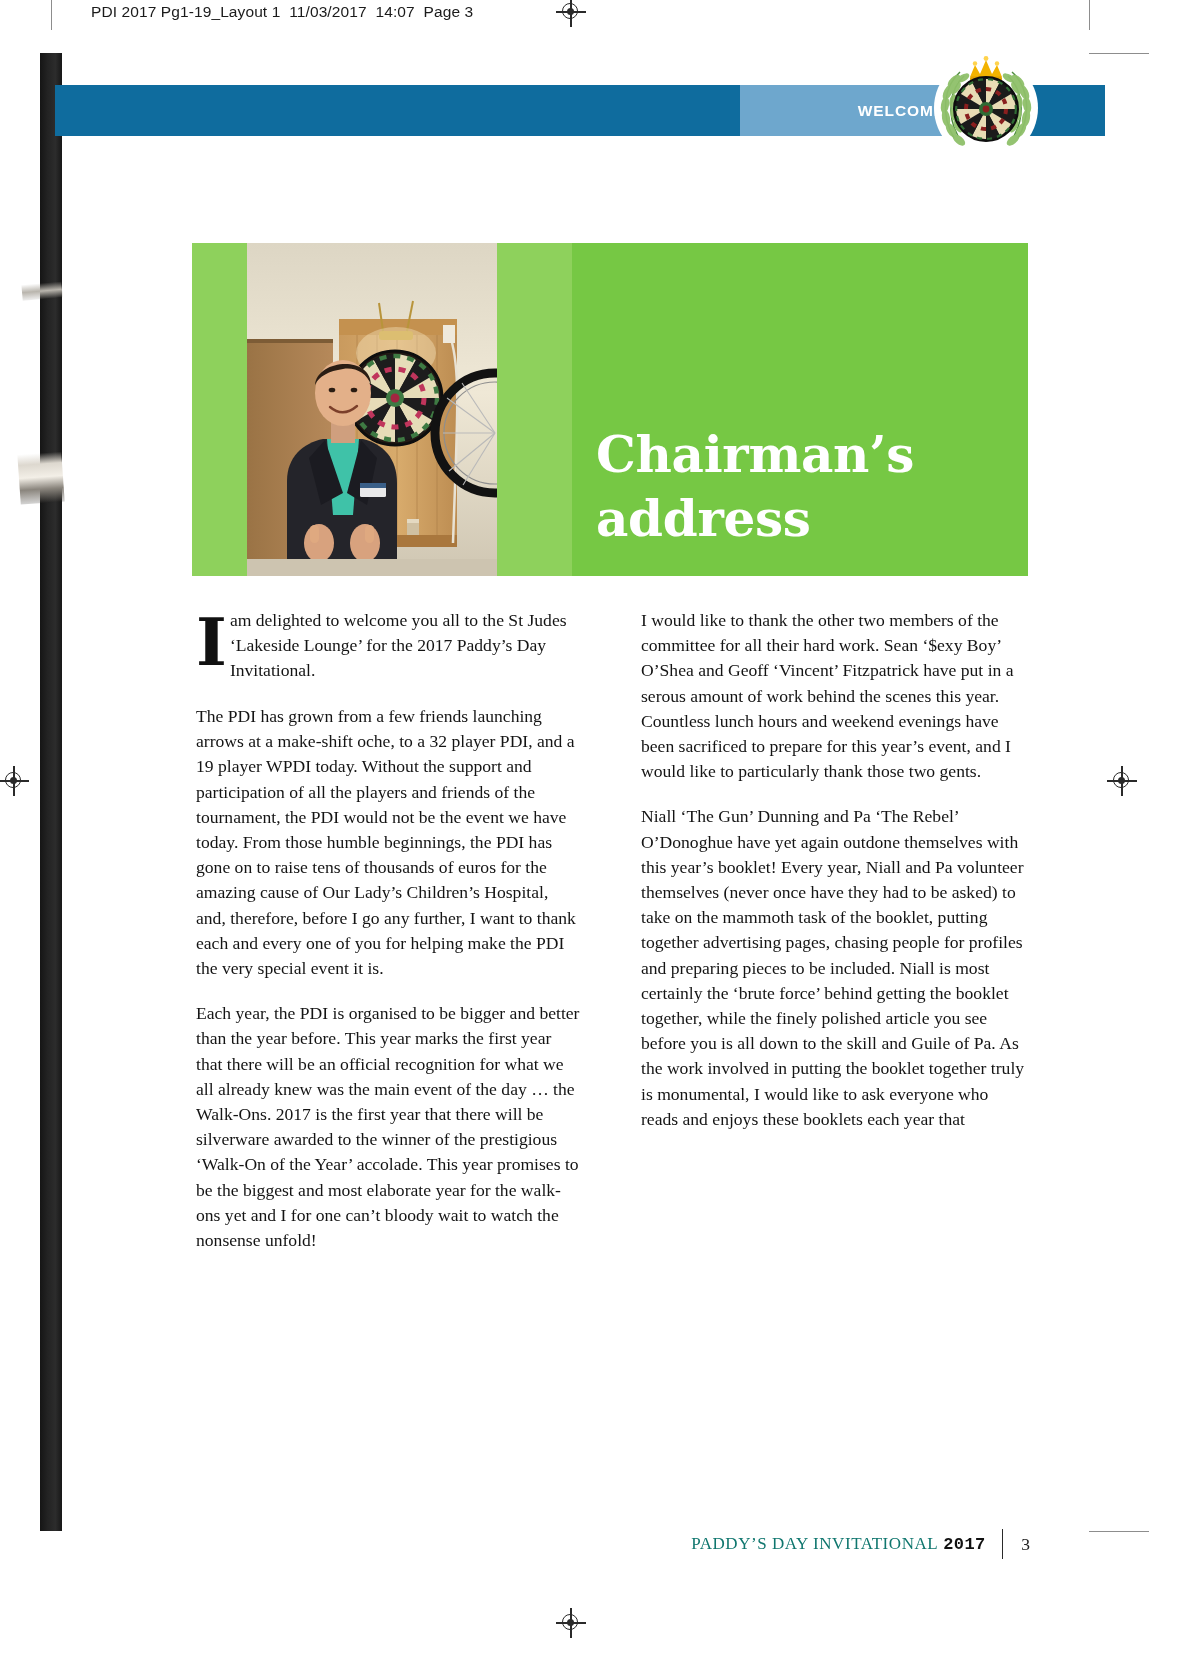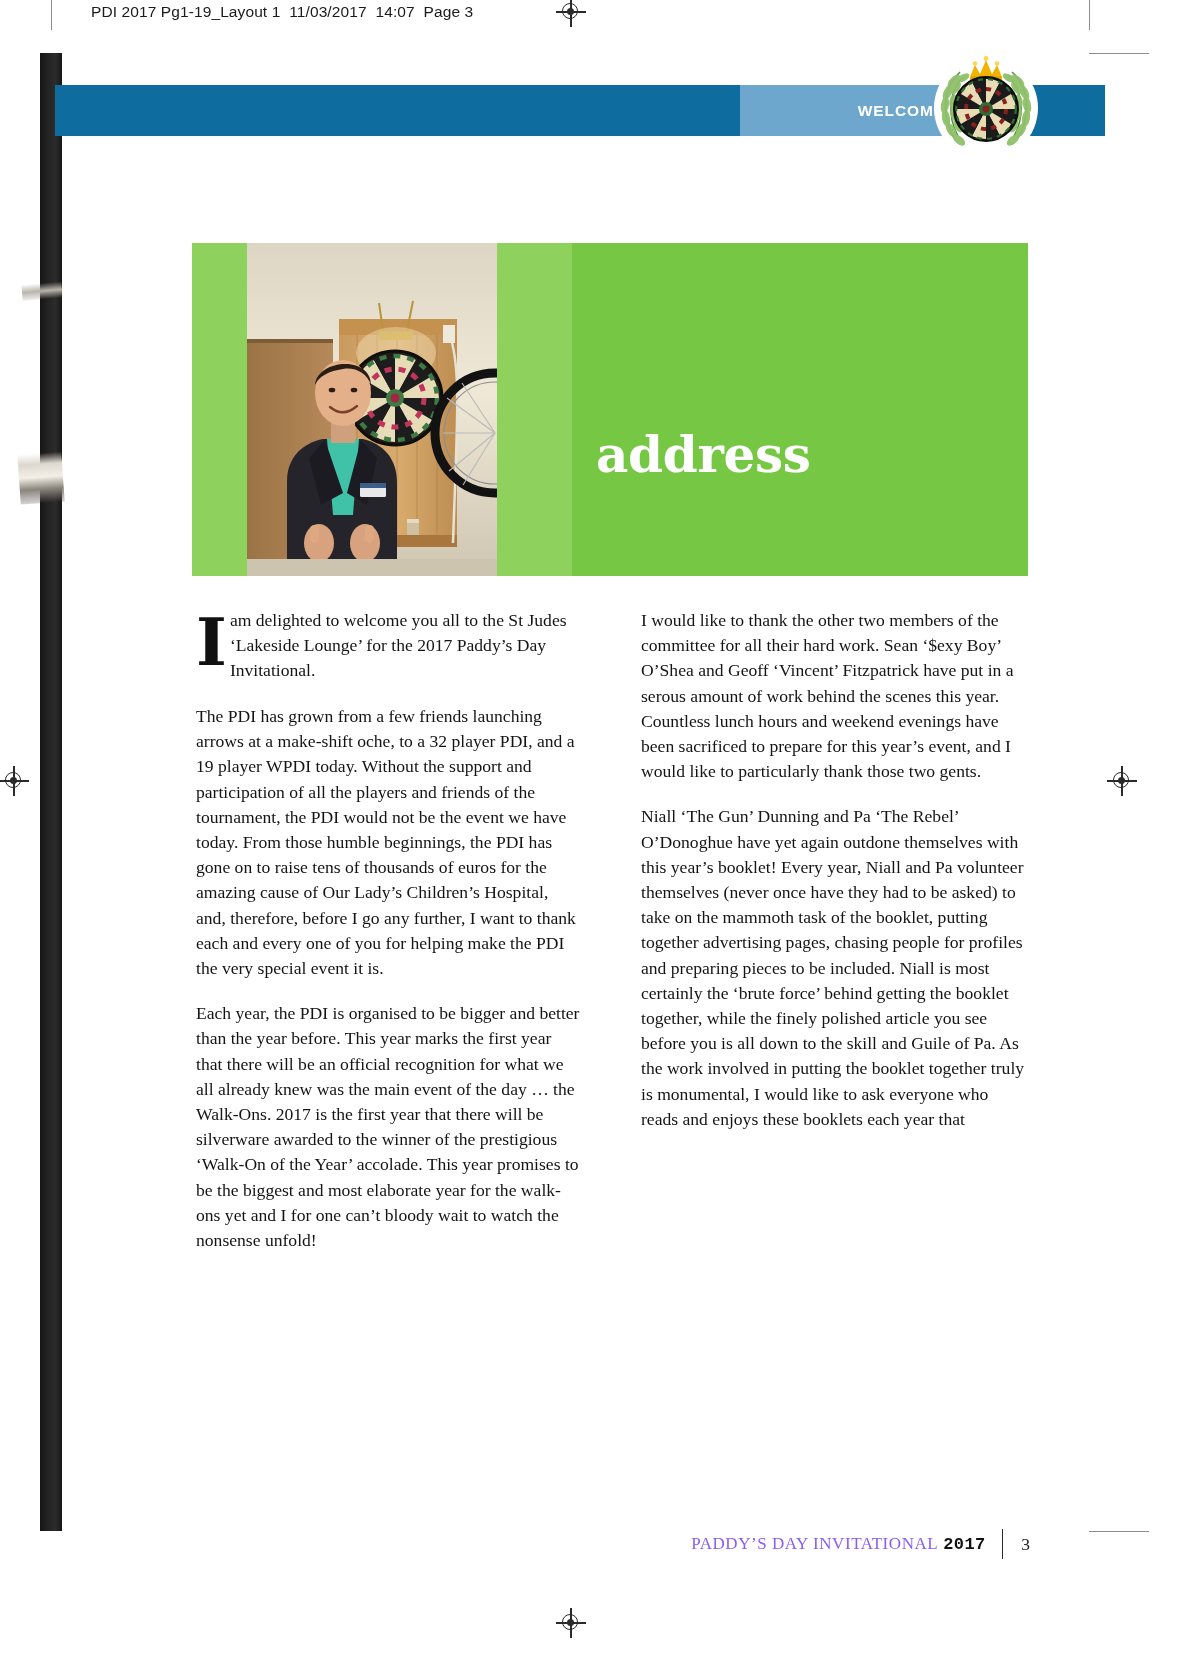--- a/index.html
+++ b/index.html
@@ -220,21 +220,21 @@
     left: 640px; top: 1527px;
     width: 390px; height: 34px;
     display: flex;
     align-items: center;
     justify-content: flex-end;
   }
   #footer-title {
     font-family: "Liberation Serif", serif;
     font-size: 17px;
     letter-spacing: .55px;
-    color: #8b5cf6;
+    color: #0f766e;
     white-space: pre;
   }
   #footer-year {
     font-family: Liberation Mono, monospace;
     font-weight: bold;
     font-size: 17px;
     letter-spacing: .4px;
     color: #111111;
     margin-left: 5px;
   }
@@ -484,20 +484,21 @@
           <ellipse cx="118" cy="300" rx="15" ry="19"></ellipse>
           <rect x="118" y="282" width="9" height="18" rx="4.5" fill="#dfa980"></rect>
         </g>
       </g>
 
       <rect x="0" y="316" width="250" height="17" fill="#cdc4b0"></rect>
     </svg>
   </div>
 
   <div id="hero-title">
+    <div>Chairman’s</div>
     <div>address</div>
   </div>
 </div>
 
 <div id="body-cols">
   <div class="col">
     <p id="dropcap-para"><span id="dropcap">I</span><span>am delighted to welcome you all to the St Judes ‘Lakeside Lounge’ for the 2017 Paddy’s Day Invitational.</span></p>
     <p>The PDI has grown from a few friends launching arrows at a make-shift oche, to a 32 player PDI, and a 19 player WPDI today. Without the support and participation of all the players and friends of the tournament, the PDI would not be the event we have today. From those humble beginnings, the PDI has gone on to raise tens of thousands of euros for the amazing cause of Our Lady’s Children’s Hospital, and, therefore, before I go any further, I want to thank each and every one of you for helping make the PDI the very special event it is.</p>
     <p>Each year, the PDI is organised to be bigger and better than the year before. This year marks the first year that there will be an official recognition for what we all already knew was the main event of the day … the Walk-Ons. 2017 is the first year that there will be silverware awarded to the winner of the prestigious ‘Walk-On of the Year’ accolade. This year promises to be the biggest and most elaborate year for the walk-ons yet and I for one can’t bloody wait to watch the nonsense unfold!</p>
   </div>

